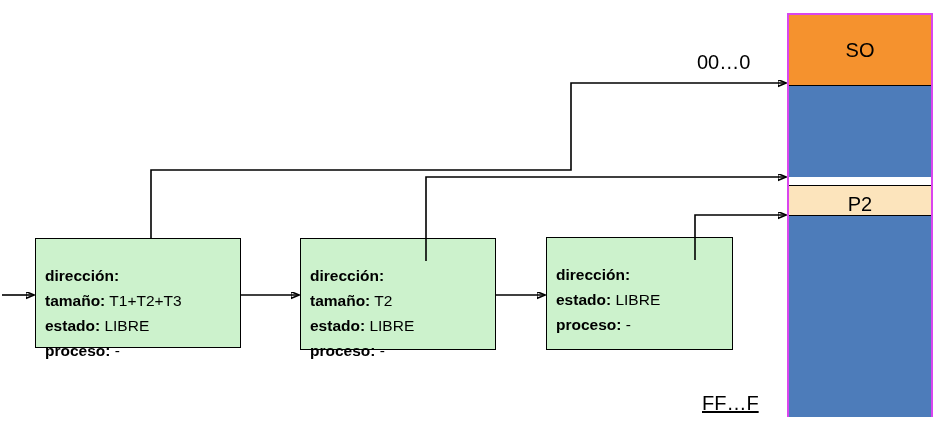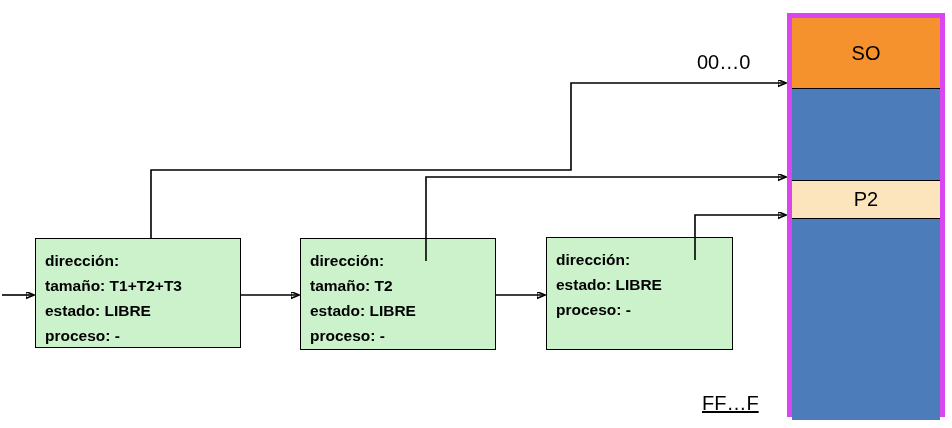--- a/index.html
+++ b/index.html
@@ -15,42 +15,42 @@
     background: #ffffff;
     font-family: "Liberation Sans", sans-serif;
     overflow: hidden;
   }
   
   .node {
     position: absolute;
     background: #ccf2cc;
     border: 1px solid #000000;
     box-sizing: border-box;
-    padding: 9px 0 0 9px;
+    padding: 24px 0 0 9px;
   }
   .node .line {
     font-size: 15.5px;
     line-height: 25px;
     color: #000000;
     white-space: nowrap;
   }
   .node .line .k {
     font-weight: bold;
   }
   .node .line .v {
-    font-weight: bold;
+    font-weight: normal;
   }
   
   #membar {
     position: absolute;
     left: 787px;
     top: 13px;
-    width: 158px;
+    width: 146px;
     height: 404px;
-    border: 5px solid #d946ef;
+    border: 2px solid #d946ef;
     box-sizing: border-box;
   }
   .seg {
     position: absolute;
     left: 0;
     width: 100%;
     box-sizing: border-box;
     display: flex;
     align-items: center;
     justify-content: center;
@@ -87,21 +87,21 @@
 
 <div id="stage">
 
   <div id="membar">
     <div class="seg" style="top:0px;height:70px;background:#f5922e;">
       <span>SO</span>
     </div>
     <div class="seg div-top" style="top:70px;height:92px;background:#4d7cba;">
       <span></span>
     </div>
-    <div class="seg div-top" style="top:162px;height:38px;background:#fce4bc;">
+    <div class="seg div-top" style="top:170px;height:38px;background:#fce4bc;">
       <span>P2</span>
     </div>
     <div class="seg div-top" style="top:200px;height:202px;background:#4d7cba;">
       <span></span>
     </div>
   </div>
 
   <div class="addr" style="left:697px;top:11px;margin-top:40px;">00…0</div>
   <div class="addr" style="left:702px;top:392px;text-decoration:underline;">FF…F</div>
 

